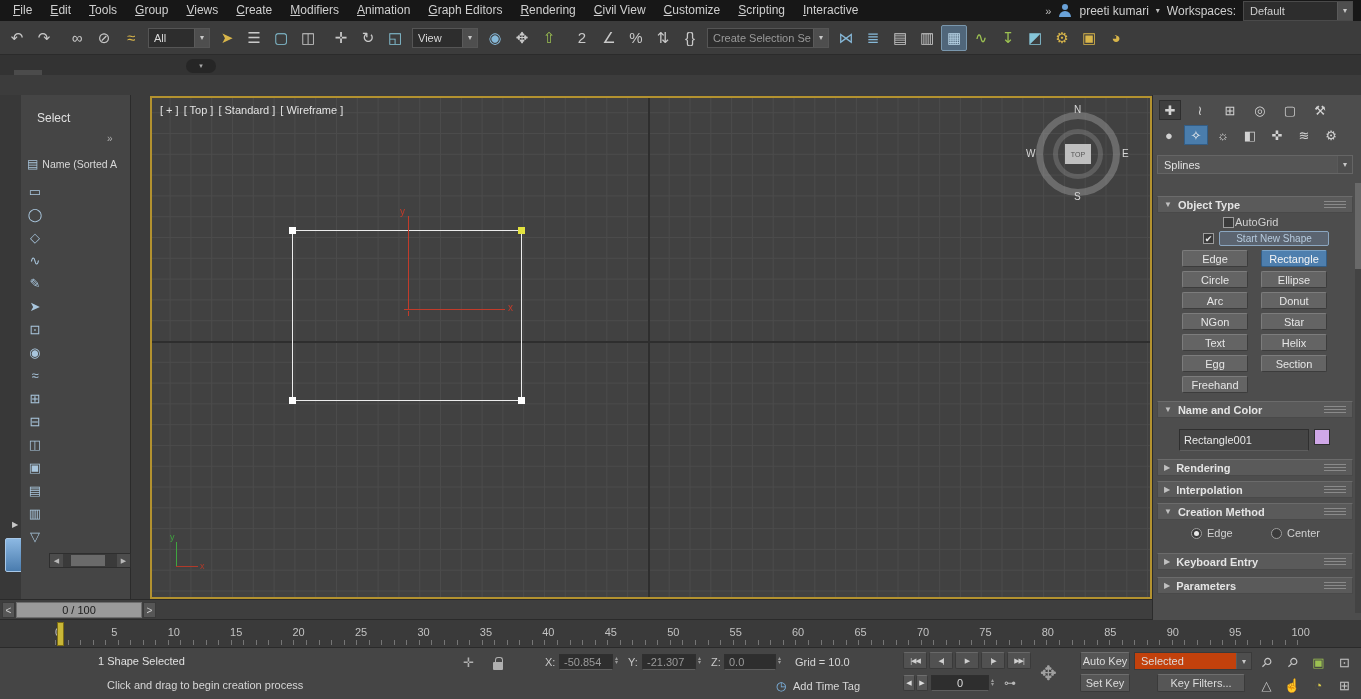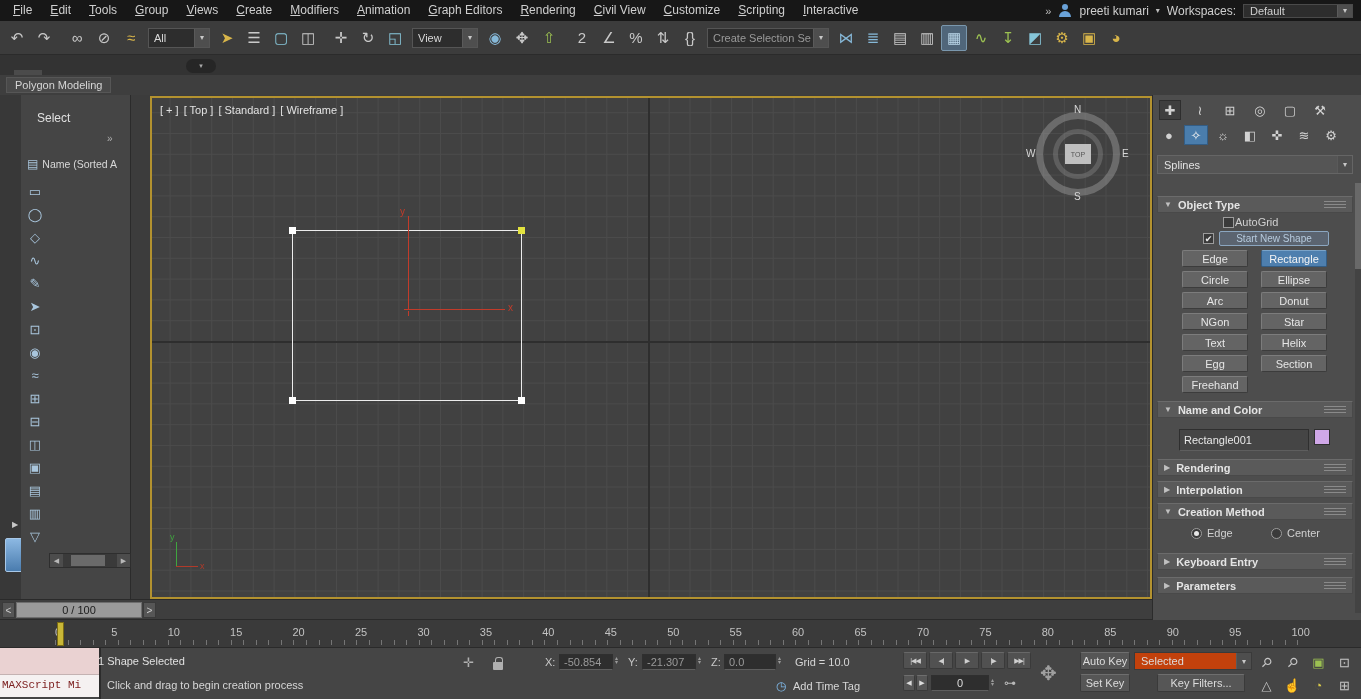--- a/index.html
+++ b/index.html
@@ -11,21 +11,21 @@
 
   
   #menubar { position:absolute; left:0; top:0; width:1361px; height:21px; background:#171717;
              display:flex; align-items:center; font-size:12px; color:#cfcfcf; padding-left:4px; }
   .menu-item { display:inline-block; padding:0 9px; line-height:21px; cursor:default; }
   .menu-item::first-letter { text-decoration:underline; }
   #mb-right { margin-left:auto; display:flex; align-items:center; gap:7px; padding-right:8px; }
   .user-avatar { position:relative; width:14px; height:14px; }
   .user-avatar .head { position:absolute; left:4px; top:0; width:6px; height:6px; border-radius:50%; background:#6aa2d8; }
   .user-avatar .torso { position:absolute; left:1px; top:7px; width:12px; height:6px; border-radius:6px 6px 0 0; background:#6aa2d8; }
-  .ws-combo { display:flex; align-items:center; height:14px; min-width:110px; background:#2d2d2d;
+  .ws-combo { display:flex; align-items:center; height:20px; min-width:110px; background:#2d2d2d;
               border:1px solid #4a4a4a; padding-left:6px; font-size:11px; }
   .caret-sm { font-size:8px; color:#bdbdbd; }
   .caret-box { width:15px; height:100%; margin-left:auto; background:#4e4e4e; border-left:1px solid #5a5a5a;
                display:flex; align-items:center; justify-content:center; font-size:8px; color:#c8c8c8; }
 
   
   #main-toolbar { position:absolute; left:0; top:21px; width:1361px; height:34px; background:#3c3c3c;
                   border-bottom:1px solid #2b2b2b; display:flex; align-items:center; padding-left:4px; gap:1px; }
   .tb-group { display:flex; align-items:center; gap:1px; }
   .tb-icon { width:26px; height:26px; display:flex; align-items:center; justify-content:center;
@@ -340,23 +340,20 @@
     <div class="flex" style="gap:4px">
 
     <span class="rtab active" data-name="tab-modeling"></span>
         <span class="rtab" data-name="tab-freeform"></span>
         <span class="rtab" data-name="tab-selection"></span>
         <span class="rtab" data-name="tab-object-paint"></span>
         <span class="rtab" data-name="tab-populate"></span>
       </div>
     <span class="ribbon-min" data-name="ribbon-minimize-icon">▾</span>
   </div>
-  <div id="polymod-row" data-name="ribbon-subrow">
-    <span class="polymod" data-name="polygon-modeling-section">Polygon Modeling</span>
-  </div>
 
   <div id="left-rail" data-name="left-rail">
     <span class="abs" style="left:12px;top:425px;font-size:8px;color:#c8c8c8" data-name="panel-flyout-icon">▶</span>
     <div class="panel-thumb" data-name="ribbon-panel-thumbnail"></div>
   </div>
 
   <div id="select-panel" data-name="select-panel">
     <span class="abs" style="left:16px;top:16px;font-size:12px;color:#e0e0e0" data-name="panel-title">Select</span>
     <span class="abs" style="left:86px;top:38px;font-size:10px;color:#b0b0b0" data-name="panel-chevrons">»</span>
     <div class="abs flex" style="left:6px;top:62px;gap:4px">
@@ -646,24 +643,20 @@
         <span data-name="frame-tick-label">80</span>
         <span data-name="frame-tick-label">85</span>
         <span data-name="frame-tick-label">90</span>
         <span data-name="frame-tick-label">95</span>
         <span data-name="frame-tick-label">100</span>
       </div>
     <div class="tmarker" data-name="time-marker"></div>
   </div>
 
   <div id="statusbar" data-name="status-bar">
-    <div id="ms-listener" data-name="maxscript-mini-listener">
-      <div class="macro" data-name="macro-recorder-pane"></div>
-      <div class="lst" data-name="listener-pane">MAXScript Mi</div>
-    </div>
 
     <span class="abs" style="left:98px;top:7px;color:#e0e0e0" data-name="selection-status">1 Shape Selected</span>
     <span class="abs" style="left:107px;top:31px;color:#d6d6d6" data-name="prompt-line">Click and drag to begin creation process</span>
 
     <span class="abs" style="left:463px;top:7px;font-size:13px;color:#b0b0b0" data-name="transform-gizmo-icon">✛</span>
     <span class="lock" data-name="selection-lock-icon"></span>
 
     <span class="abs" style="left:545px;top:8px;color:#c8c8c8" data-name="x-coordinate-label">X:</span>
     <input class="numfield abs" style="left: 559px; top: 6px; width: 54px;" data-name="x-coordinate-field" value="-50.854">
     <span class="abs spin-col" style="left:615px;top:8px">

